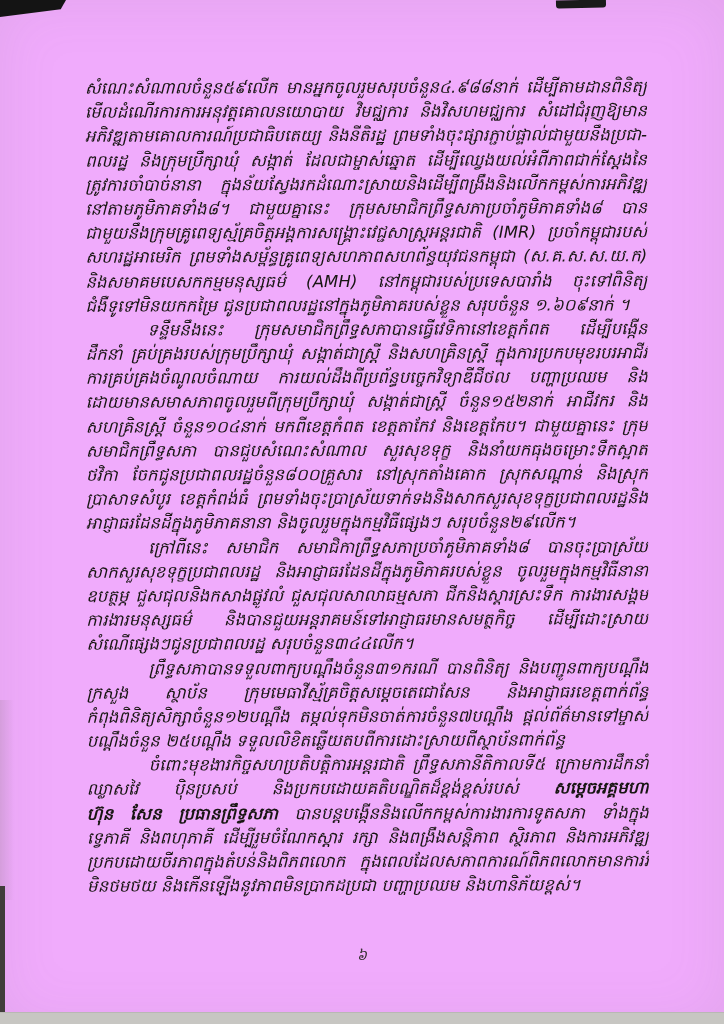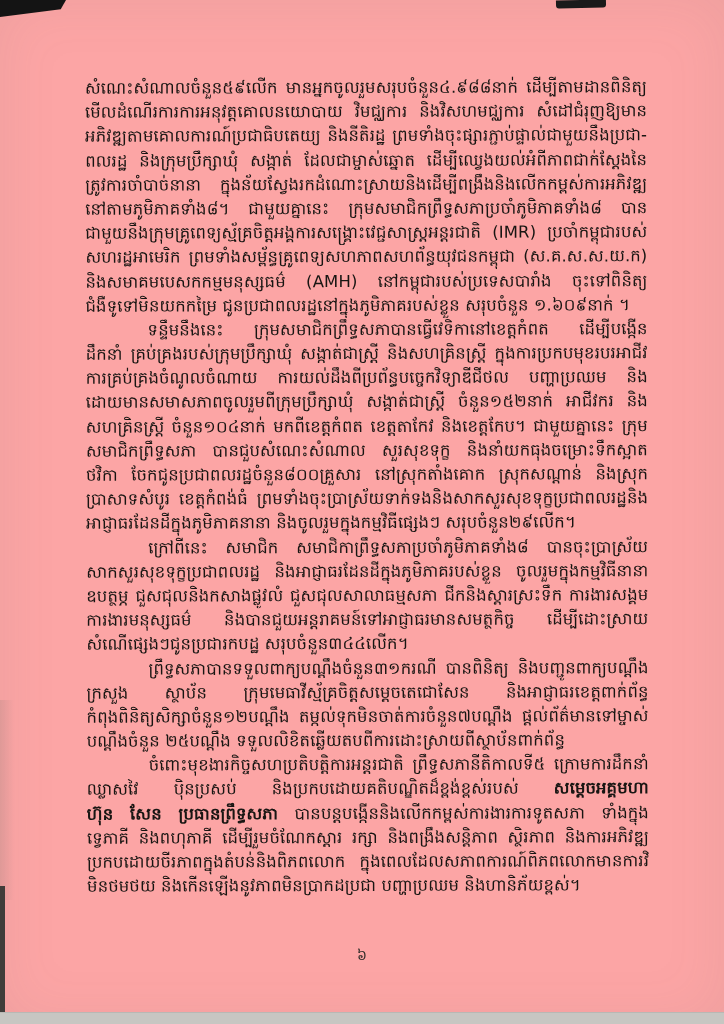--- a/index.html
+++ b/index.html
@@ -11,22 +11,23 @@
     width: 724px;
     height: 1024px;
     position: relative;
     overflow: hidden;
     background: #eceae6;
     font-family: "DejaVu Sans", sans-serif;
   }
   .page {
     position: absolute;
     inset: 0;
-    background: #fca5a5;
+    background: #f0abfc;
     box-shadow: inset 0 0 60px rgba(110,105,95,0.10);
+    font-style: italic;
   }
   
   .artifact-top-left-bar {
     position: absolute;
     left: 0; top: 0;
     width: 66px; height: 17px;
     background: #141414;
     clip-path: polygon(0 0, 100% 0, 92% 55%, 0 100%);
   }
   .artifact-top-right-mark {
@@ -125,21 +126,21 @@
         <div class="line"><span>សមាជិកព្រឹទ្ធសភា បានជួបសំណេះសំណាល សួរសុខទុក្ខ និងនាំយកធុងចម្រោះទឹកស្អាត ក្រមា</span></div>
         <div class="line"><span>ថវិកា ចែកជូនប្រជាពលរដ្ឋចំនួន៨០០គ្រួសារ នៅស្រុកតាំងគោក ស្រុកសណ្តាន់ និងស្រុក</span></div>
         <div class="line"><span>ប្រាសាទសំបូរ ខេត្តកំពង់ធំ ព្រមទាំងចុះប្រាស្រ័យទាក់ទងនិងសាកសួរសុខទុក្ខប្រជាពលរដ្ឋនិង</span></div>
         <div class="line para-end"><span>អាជ្ញាធរដែនដីក្នុងភូមិភាគនានា និងចូលរួមក្នុងកម្មវិធីផ្សេងៗ សរុបចំនួន២៩លើក។</span></div>
       </div>
       <div class="para indented">
         <div class="line"><span>ក្រៅពីនេះ សមាជិក សមាជិកាព្រឹទ្ធសភាប្រចាំភូមិភាគទាំង៨ បានចុះប្រាស្រ័យទាក់ទង និង</span></div>
         <div class="line"><span>សាកសួរសុខទុក្ខប្រជាពលរដ្ឋ និងអាជ្ញាធរដែនដីក្នុងភូមិភាគរបស់ខ្លួន ចូលរួមក្នុងកម្មវិធីនានា</span></div>
         <div class="line"><span>ឧបត្ថម្ភ ជួសជុលនិងកសាងផ្លូវលំ ជួសជុលសាលាធម្មសភា ជីកនិងស្តារស្រះទឹក ការងារសង្គមកិច្ច</span></div>
         <div class="line"><span>ការងារមនុស្សធម៌ និងបានជួយអន្តរាគមន៍ទៅអាជ្ញាធរមានសមត្ថកិច្ច ដើម្បីដោះស្រាយ សំណូមពរ</span></div>
-        <div class="line para-end"><span>សំណើផ្សេងៗជូនប្រជារកបដ្ឋ សរុបចំនួន៣៤៤លើក។</span></div>
+        <div class="line para-end"><span>សំណើផ្សេងៗជូនប្រជាពលរដ្ឋ សរុបចំនួន៣៤៤លើក។</span></div>
       </div>
       <div class="para indented">
         <div class="line"><span>ព្រឹទ្ធសភាបានទទួលពាក្យបណ្តឹងចំនួន៣១ករណី បានពិនិត្យ និងបញ្ជូនពាក្យបណ្តឹងទៅ</span></div>
         <div class="line"><span>ក្រសួង ស្ថាប័ន ក្រុមមេធាវីស្ម័គ្រចិត្តសម្តេចតេជោសែន និងអាជ្ញាធរខេត្តពាក់ព័ន្ធចំនួន១៩បណ្តឹង</span></div>
         <div class="line"><span>កំពុងពិនិត្យសិក្សាចំនួន១២បណ្តឹង តម្កល់ទុកមិនចាត់ការចំនួន៧បណ្តឹង ផ្តល់ព័ត៌មានទៅម្ចាស់</span></div>
         <div class="line para-end"><span>បណ្តឹងចំនួន ២៥បណ្តឹង ទទួលលិខិតឆ្លើយតបពីការដោះស្រាយពីស្ថាប័នពាក់ព័ន្ធចំនួន៥បណ្តឹង។</span></div>
       </div>
       <div class="para indented">
         <div class="line"><span>ចំពោះមុខងារកិច្ចសហប្រតិបត្តិការអន្តរជាតិ ព្រឹទ្ធសភានីតិកាលទី៥ ក្រោមការដឹកនាំដ៏</span></div>
         <div class="line"><span>ឈ្លាសវៃ ប៉ិនប្រសប់ និងប្រកបដោយគតិបណ្ឌិតដ៏ខ្ពង់ខ្ពស់របស់ </span><span class="bold">សម្តេចអគ្គមហាសេនាបតីតេជោ</span></div>

